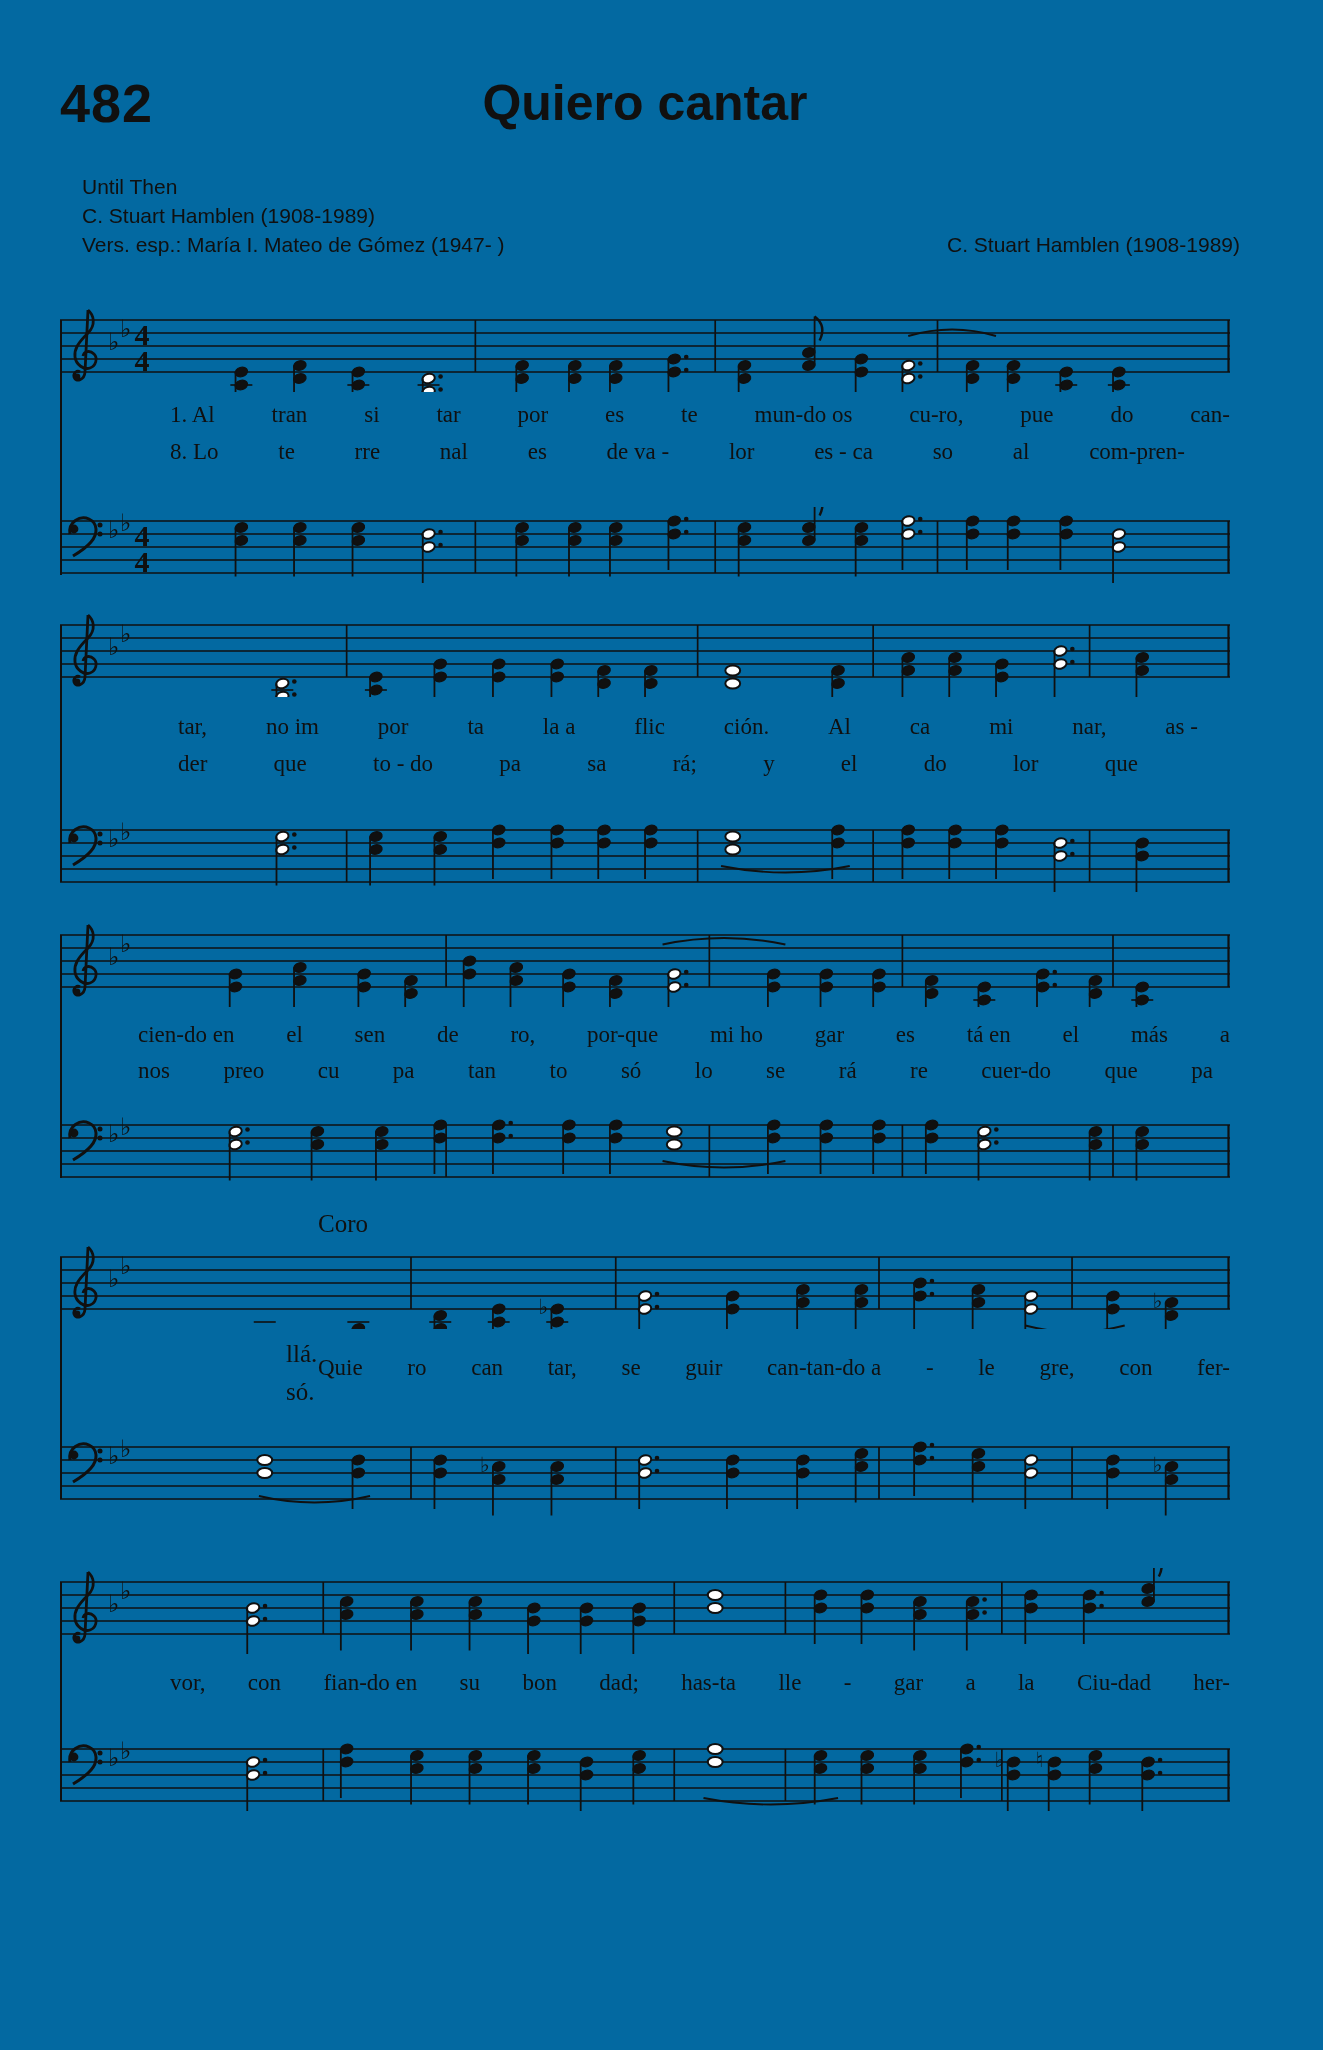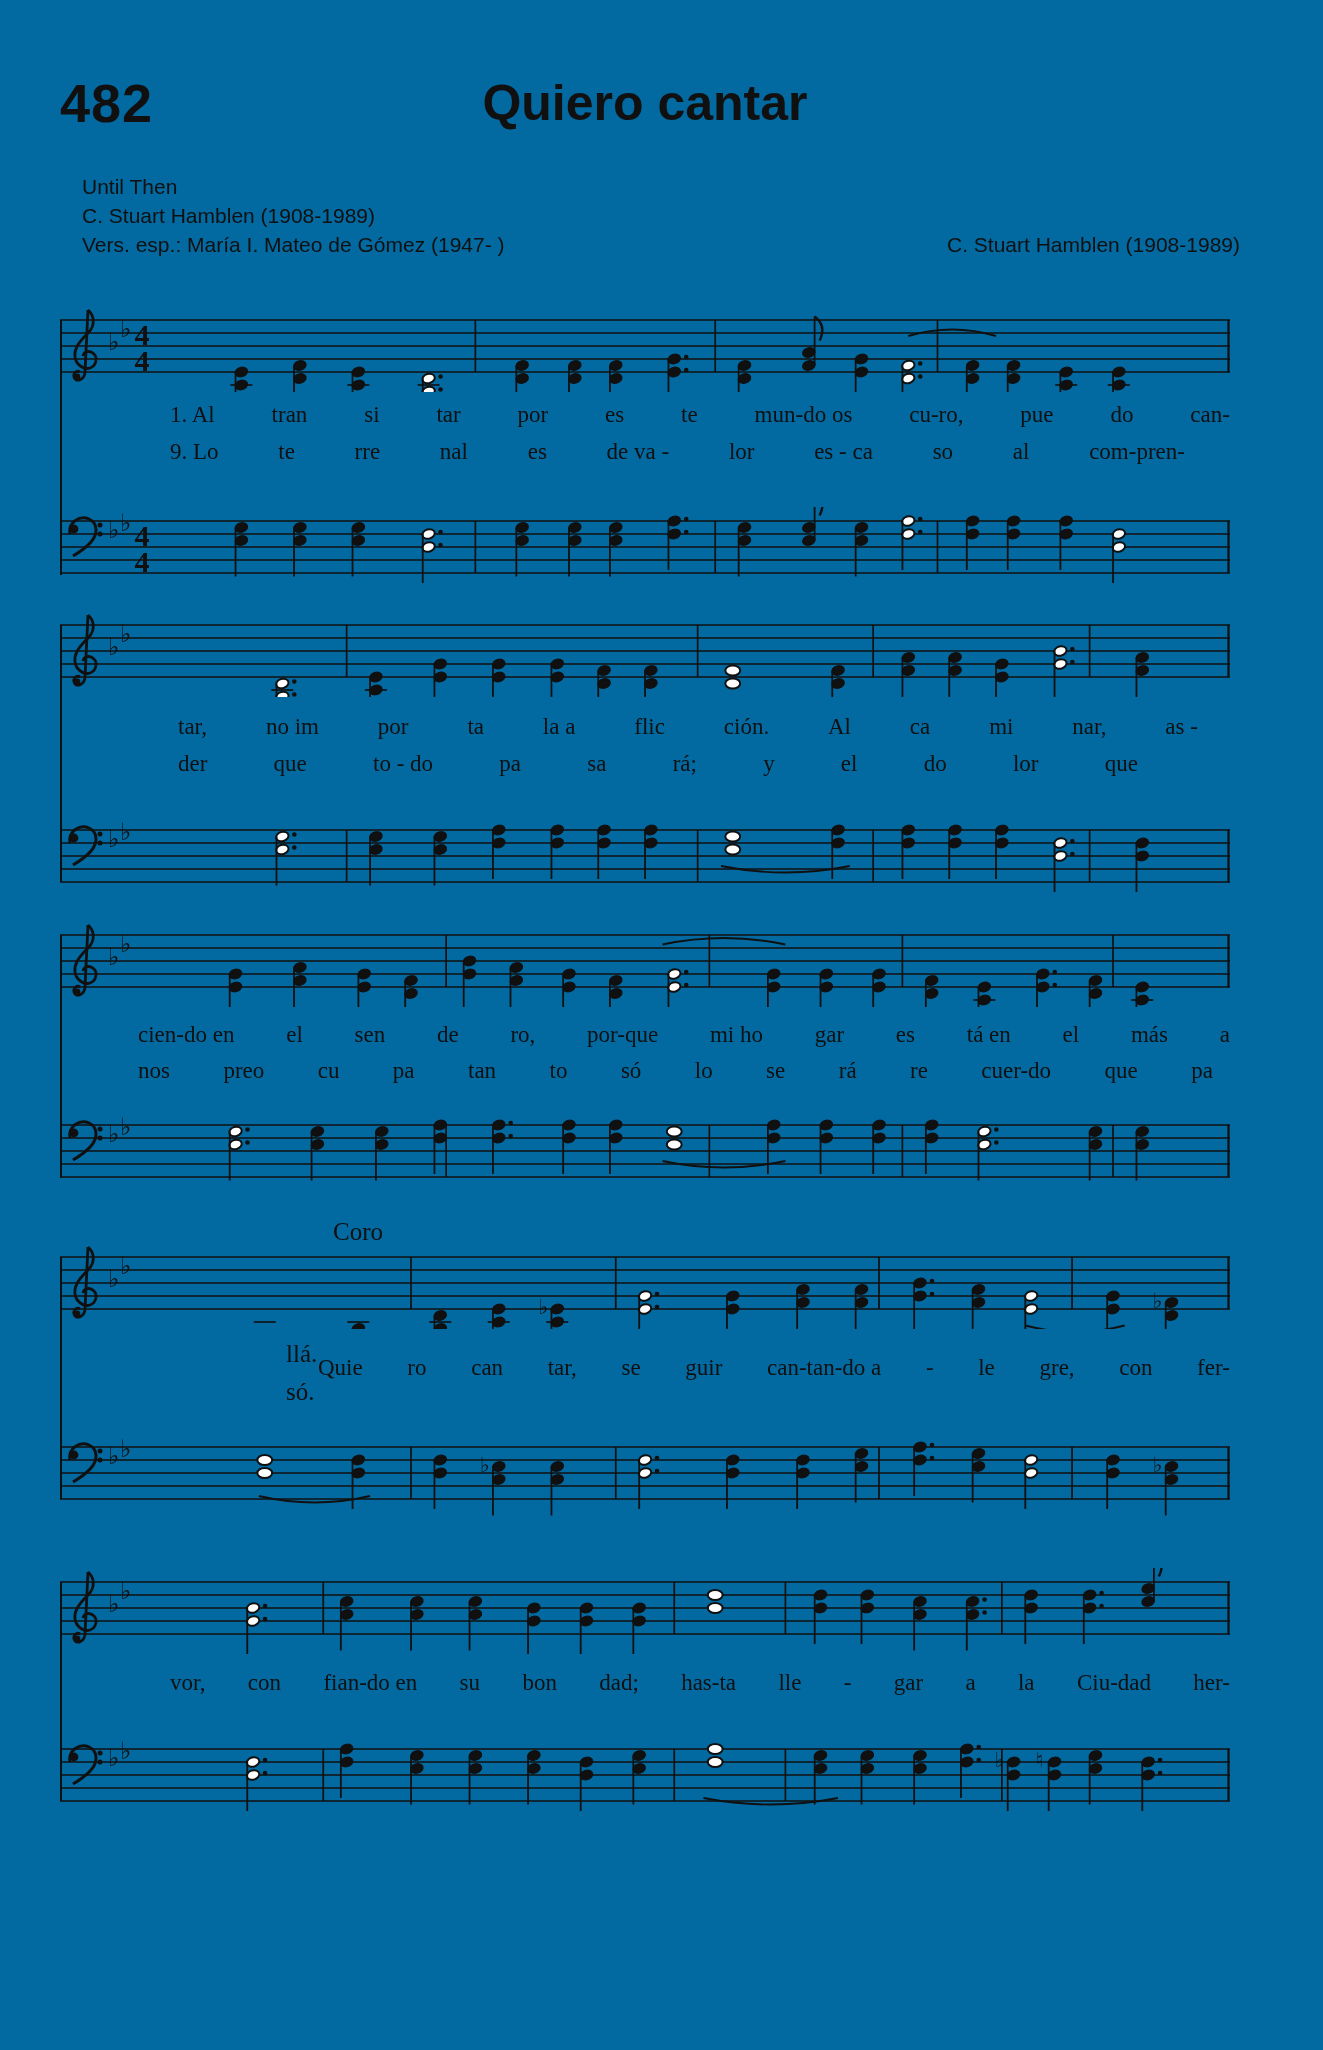--- a/index.html
+++ b/index.html
@@ -770,21 +770,21 @@
       <span>por</span>
       <span>es</span>
       <span>te</span>
       <span>mun-do os</span>
       <span>cu-ro,</span>
       <span>pue</span>
       <span>do</span>
       <span>can-</span>
     </div>
   <div class="abs lyrics-row" style="left:170px;top:439px;width:1015px;">
-      <span>9. Lo</span>
+      <span>8. Lo</span>
       <span>te</span>
       <span>rre</span>
       <span>nal</span>
       <span>es</span>
       <span>de va -</span>
       <span>lor</span>
       <span>es - ca</span>
       <span>so</span>
       <span>al</span>
       <span>com-pren-</span>
@@ -841,21 +841,21 @@
       <span>só</span>
       <span>lo</span>
       <span>se</span>
       <span>rá</span>
       <span>re</span>
       <span>cuer-do</span>
       <span>que</span>
       <span>pa</span>
     </div>
 
-  <div class="abs coro-label" style="left:333px;top:1210px;margin-top:8px;">Coro</div>
+  <div class="abs coro-label" style="left:318px;top:1210px;">Coro</div>
   <div class="abs lyric-single" style="left:286px;top:1340px;">llá.</div>
   <div class="abs lyric-single" style="left:286px;top:1378px;">só.</div>
   <div class="abs lyrics-row" style="left:318px;top:1355px;width:912px;">
       <span>Quie</span>
       <span>ro</span>
       <span>can</span>
       <span>tar,</span>
       <span>se</span>
       <span>guir</span>
       <span>can-tan-do a</span>

